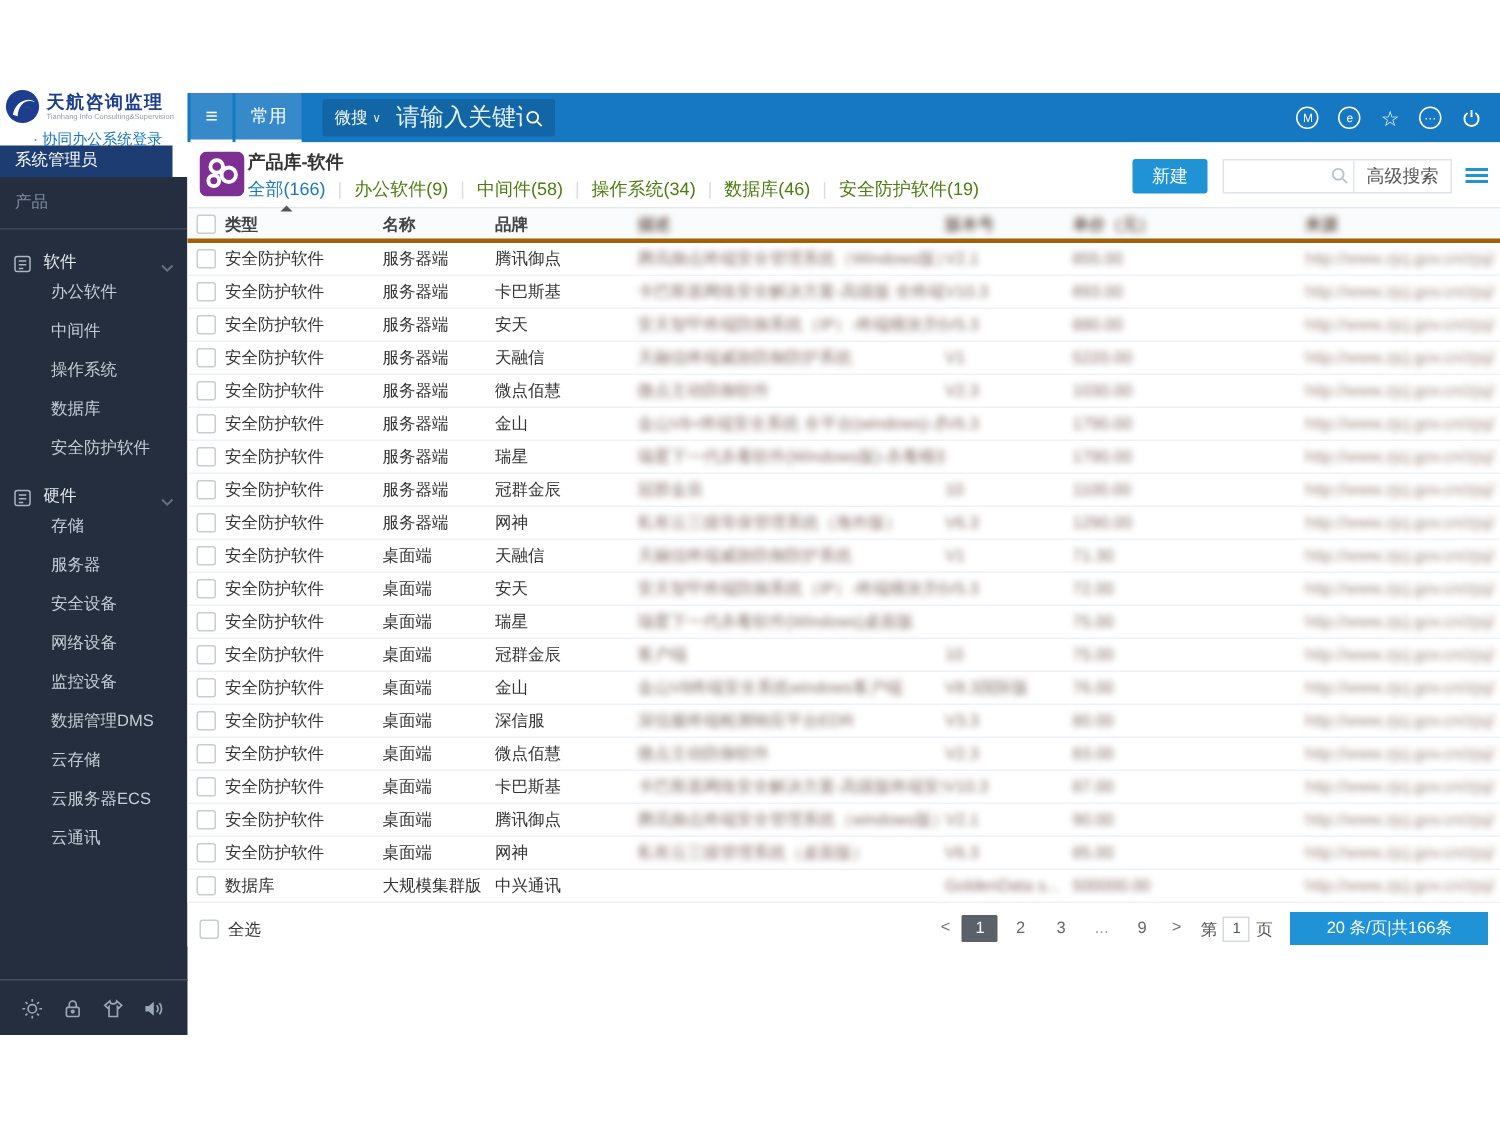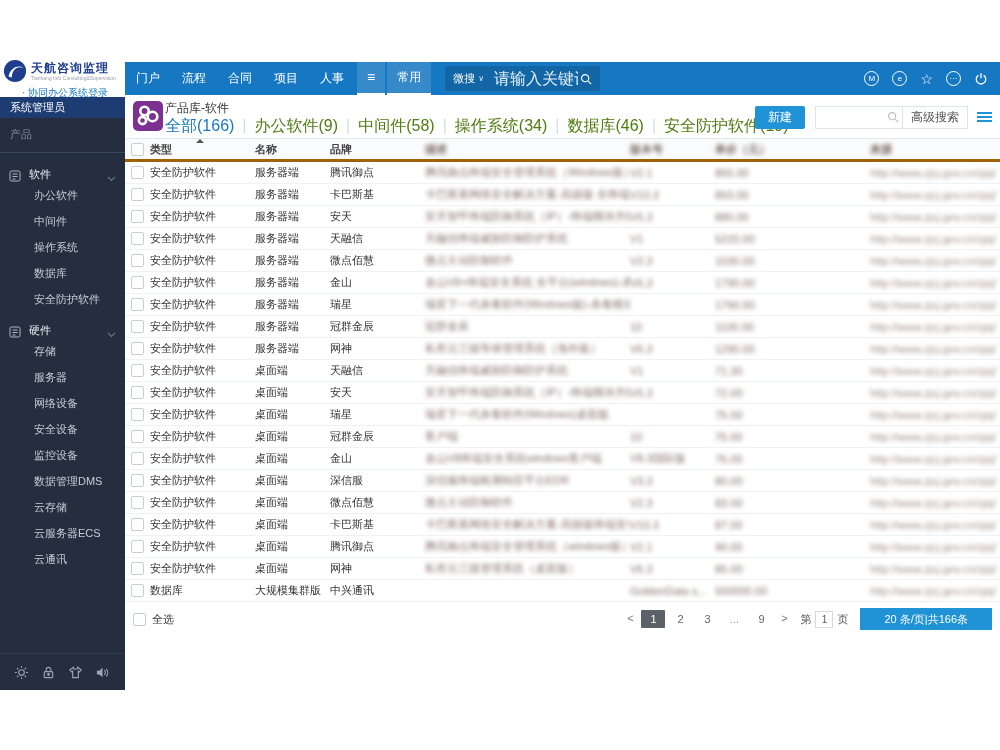--- a/index.html
+++ b/index.html
@@ -5,21 +5,21 @@
   html,body{margin:0;padding:0}
   body{width:1000px;height:750px;background:#fff;font-family:"Liberation Sans",sans-serif;overflow:hidden}
   .screen{position:relative;width:1000px;height:750px;background:#fff}
 
   
   .brand{position:absolute;left:0;top:58px;width:125px;height:39px;background:#fff}
   .brand-row{display:flex;align-items:center;gap:4px;padding:1px 2px 0 3px}
   .brand-name{font-size:12px;font-weight:bold;color:#1d3e8f;letter-spacing:1px;line-height:13px}
   .brand-sub{font-size:5px;color:#9aa0a8;letter-spacing:0;line-height:6px}
   .login-link{display:block;font-size:10px;color:#1678c2;padding:3px 0 0 22px;text-decoration:none;cursor:pointer}
-  .role-bar{position:absolute;left:0;top:97px;width:125px;height:21px;background:#1c3c72;color:#fff;font-size:11px;line-height:21px;padding-left:10px;box-sizing:border-box}
+  .role-bar{position:absolute;left:0;top:97px;width:115px;height:21px;background:#1c3c72;color:#fff;font-size:11px;line-height:21px;padding-left:10px;box-sizing:border-box}
   .sidebar{position:absolute;left:0;top:118px;width:125px;height:535px;background:#242e3e;box-sizing:border-box}
   .section-label{color:#7e8b9e;font-size:11px;padding:9px 10px 4px}
   .side-divider{border-top:1px solid #3a4659;margin:6px 0 3px}
   .group-row{display:flex;align-items:flex-end;height:26px;padding:0 9px;color:#e8ecf2;font-size:11px;cursor:pointer}
   .group-row .glabel{margin-left:8px}
   .chev{margin-left:auto;opacity:.65;display:flex}
   .sub-item{height:26px;line-height:26px;padding-left:34px;color:#c6cdd8;font-size:11px;cursor:pointer;white-space:nowrap}
   .side-footer{position:absolute;left:0;top:653px;width:125px;height:37px;background:#242e3e;border-top:1px solid #323e50;display:flex;align-items:center;justify-content:space-around;padding:0 8px;box-sizing:border-box}
   .side-footer .f-ic{display:flex;cursor:pointer}
 
@@ -36,22 +36,22 @@
   .nav-search input::placeholder{color:#e3eff9;opacity:1}
   .nav-icons{margin-left:auto;display:flex;align-items:center;gap:13px;padding-right:12px}
   .circle-ic{width:15px;height:15px;border:1.2px solid #fff;border-radius:50%;font-size:8px;display:flex;align-items:center;justify-content:center;cursor:pointer;box-sizing:border-box;letter-spacing:0}
   .star-ic{font-size:14px;line-height:14px;cursor:pointer}
   .power-ic{display:flex;cursor:pointer}
 
   
   .content{position:absolute;left:125px;top:95px;width:875px;background:#fff}
   .content-header{position:relative;height:43px;border-bottom:1px solid #e3e7ec;background:#fff}
   .module-icon{position:absolute;left:8px;top:6px;display:flex}
-  .page-title{position:absolute;left:40px;top:5px;font-size:12px;font-weight:normal;color:#333}
-  .tabs{position:absolute;left:40px;top:22px;display:flex;align-items:center;font-size:16px;height:18px}
+  .page-title{position:absolute;left:40px;top:5px;font-size:12px;font-weight:bold;color:#333}
+  .tabs{position:absolute;left:40px;top:22px;display:flex;align-items:center;font-size:12px;height:18px}
   .tab{color:#4d7c0f;cursor:pointer;white-space:nowrap}
   .tab.active{color:#1678c2;position:relative}
   .tab.active::after{content:"";position:absolute;left:50%;margin-left:-4px;bottom:-6px;border:4px solid transparent;border-bottom:4px solid #555}
   .tab-sep{color:#d8dde3;margin:0 8px}
   .header-actions{position:absolute;right:8px;top:10px;display:flex;align-items:center;height:24px}
   .btn-new{background:#1f93d6;color:#fff;font-size:12px;padding:0 13px;height:23px;line-height:23px;cursor:pointer;border-radius:2px;margin-right:10px}
   .search-group{display:flex;align-items:center;border:1px solid #dfe4ea;height:23px;box-sizing:border-box;background:#fff}
   .adv-input{width:58px;height:19px;border:none;outline:none;font-size:11px;padding:0 5px;font-family:"Liberation Sans",sans-serif}
   .adv-mag{display:flex;padding:0 3px}
   .adv-btn{border-left:1px solid #dfe4ea;padding:0 8px;font-size:12px;color:#555;line-height:21px;cursor:pointer;white-space:nowrap}
@@ -143,22 +143,22 @@
           </span>
           <span class="glabel">硬件</span>
           <span class="chev">
             <svg width="9" height="6" viewBox="0 0 9 6" fill="none" stroke="#8a97a8" stroke-width="1.2">
               <path d="M1 1l3.5 3.5L8 1"></path>
             </svg>
           </span>
         </div>
         <div class="sub-item">存储</div>
         <div class="sub-item">服务器</div>
+        <div class="sub-item">安全设备</div>
         <div class="sub-item">网络设备</div>
-        <div class="sub-item">安全设备</div>
         <div class="sub-item">监控设备</div>
         <div class="sub-item">数据管理DMS</div>
         <div class="sub-item">云存储</div>
         <div class="sub-item">云服务器ECS</div>
         <div class="sub-item">云通讯</div>
       </div>
   </nav>
 
   <div class="side-footer">
     <span class="f-ic">
@@ -181,27 +181,20 @@
     </span>
     <span class="f-ic">
       <svg width="16" height="15" viewBox="0 0 17 16" fill="none" stroke="#9aa7b6" stroke-width="1.2">
         <path d="M2 6v4h2.5L8 13V3L4.5 6Z" fill="#9aa7b6" stroke="none"></path>
         <path d="M10 5.5a3.5 3.5 0 0 1 0 5M12 4a6 6 0 0 1 0 8"></path>
       </svg>
     </span>
   </div>
 
   <header class="topnav">
-    <div class="nav-items" id="nav-items">
-        <div class="nav-item">门户</div>
-        <div class="nav-item">流程</div>
-        <div class="nav-item">合同</div>
-        <div class="nav-item">项目</div>
-        <div class="nav-item">人事</div>
-      </div>
     <div class="nav-box burger">≡</div>
     <div class="nav-box">常用</div>
     <div class="nav-search">
       <span class="search-cat">
         <span>微搜</span>
         <span class="search-caret">∨</span>
       </span>
       <input placeholder="请输入关键词搜" style="">
       <span style="display:flex">
         <svg width="12" height="12" viewBox="0 0 14 14" fill="none" stroke="#fff" stroke-width="1.4">

